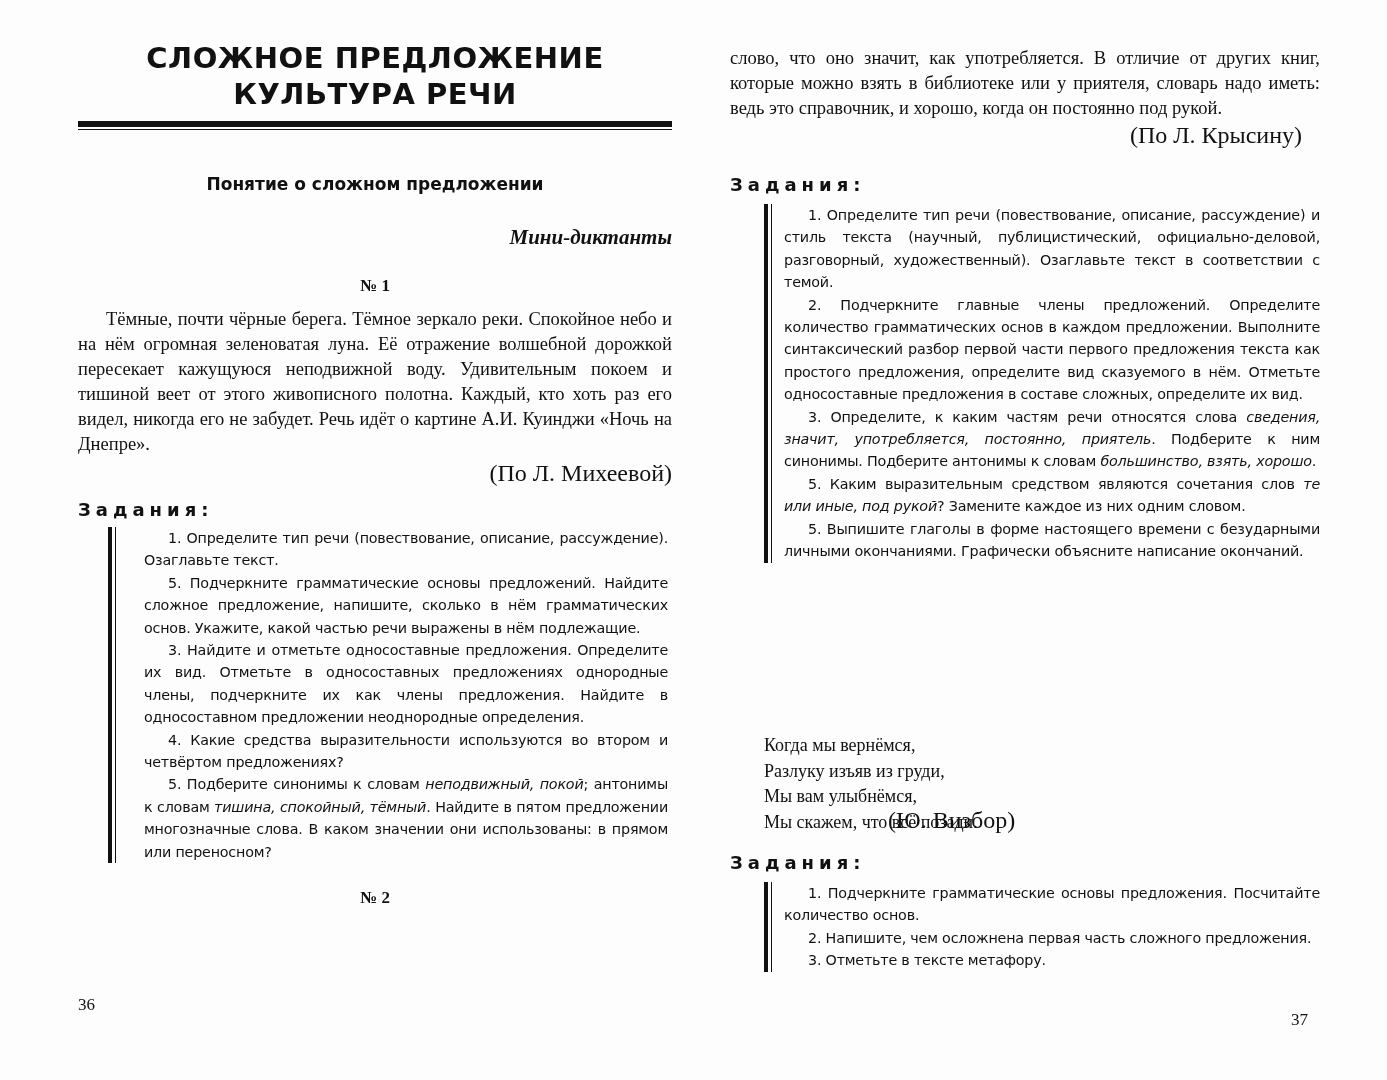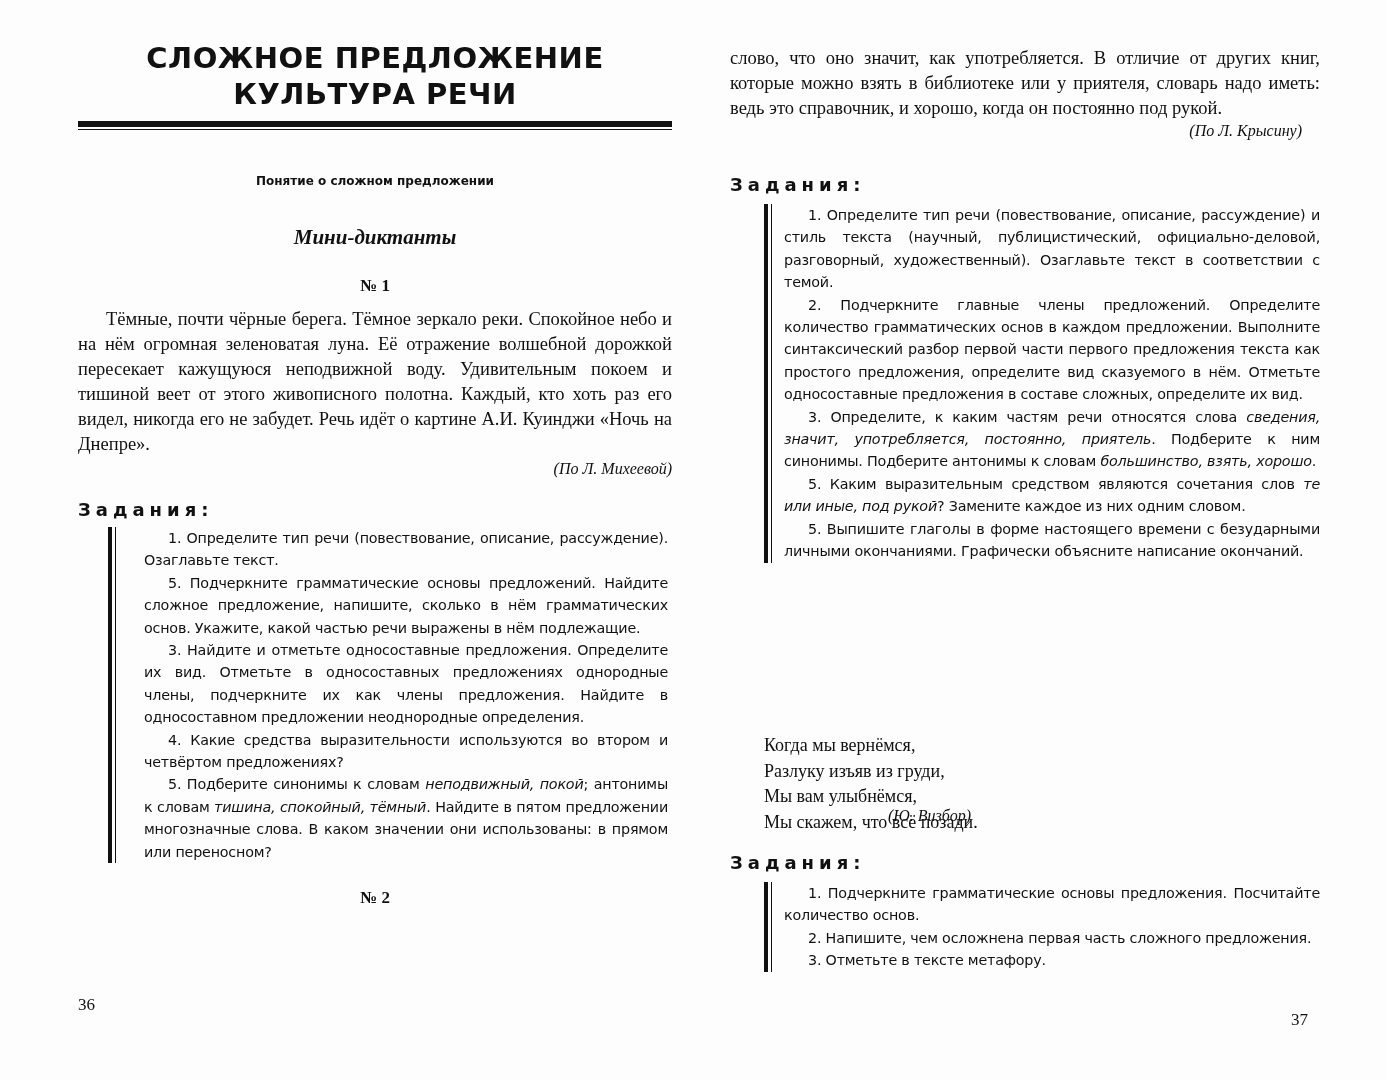--- a/index.html
+++ b/index.html
@@ -16,40 +16,40 @@
     position: absolute; top: 40px; left: 0; width: 594px;
     text-align: center; font-family: "DejaVu Sans", sans-serif;
     font-weight: bold; font-size: 29px; line-height: 36px; letter-spacing: 0.5px;
   }
   .chapter-rule {
     position: absolute; top: 121px; left: 0; width: 594px;
     border-top: 6px solid #111; height: 2px; border-bottom: 1.5px solid #111;
   }
   .section-title {
     position: absolute; top: 174px; left: 0; width: 594px; text-align: center;
-    font-family: "DejaVu Sans", sans-serif; font-weight: bold; font-size: 12px;
+    font-family: "DejaVu Sans", sans-serif; font-weight: bold; font-size: 17px;
   }
   .sub-title {
-    position: absolute; left: 0; width: 100%; text-align: center;
+    position: absolute; left: 0; width: 100%; text-align: right;
     font-family: "Liberation Serif", serif; font-weight: bold; font-style: italic; font-size: 21px;
   }
   .num-title {
     position: absolute; left: 0; width: 100%; text-align: center;
     font-family: "Liberation Serif", serif; font-weight: bold; font-size: 17px;
   }
   .prose {
     position: absolute; left: 0; width: 100%;
     font-family: "Liberation Serif", serif; font-size: 18.5px; line-height: 25px;
     text-align: justify; text-align-last: left;
   }
   .prose p { margin: 0; text-indent: 28px; }
   .prose.noindent p { text-indent: 0; }
   .attribution {
     position: absolute; right: 0; font-family: "Liberation Serif", serif;
-    font-style: italic; font-size: 16px;
+    font-size: 24px;
   }
   .tasks-label {
     position: absolute; left: 0; font-family: "DejaVu Sans", sans-serif;
     font-weight: bold; font-size: 18px; letter-spacing: 5px;
   }
   .tasks-box {
     position: absolute; border-left: 4px double #111; padding-left: 4px;
   }
   .tasks-box::before {
     content: ""; position: absolute; left: -6px; top: 0; bottom: 0; width: 0;

